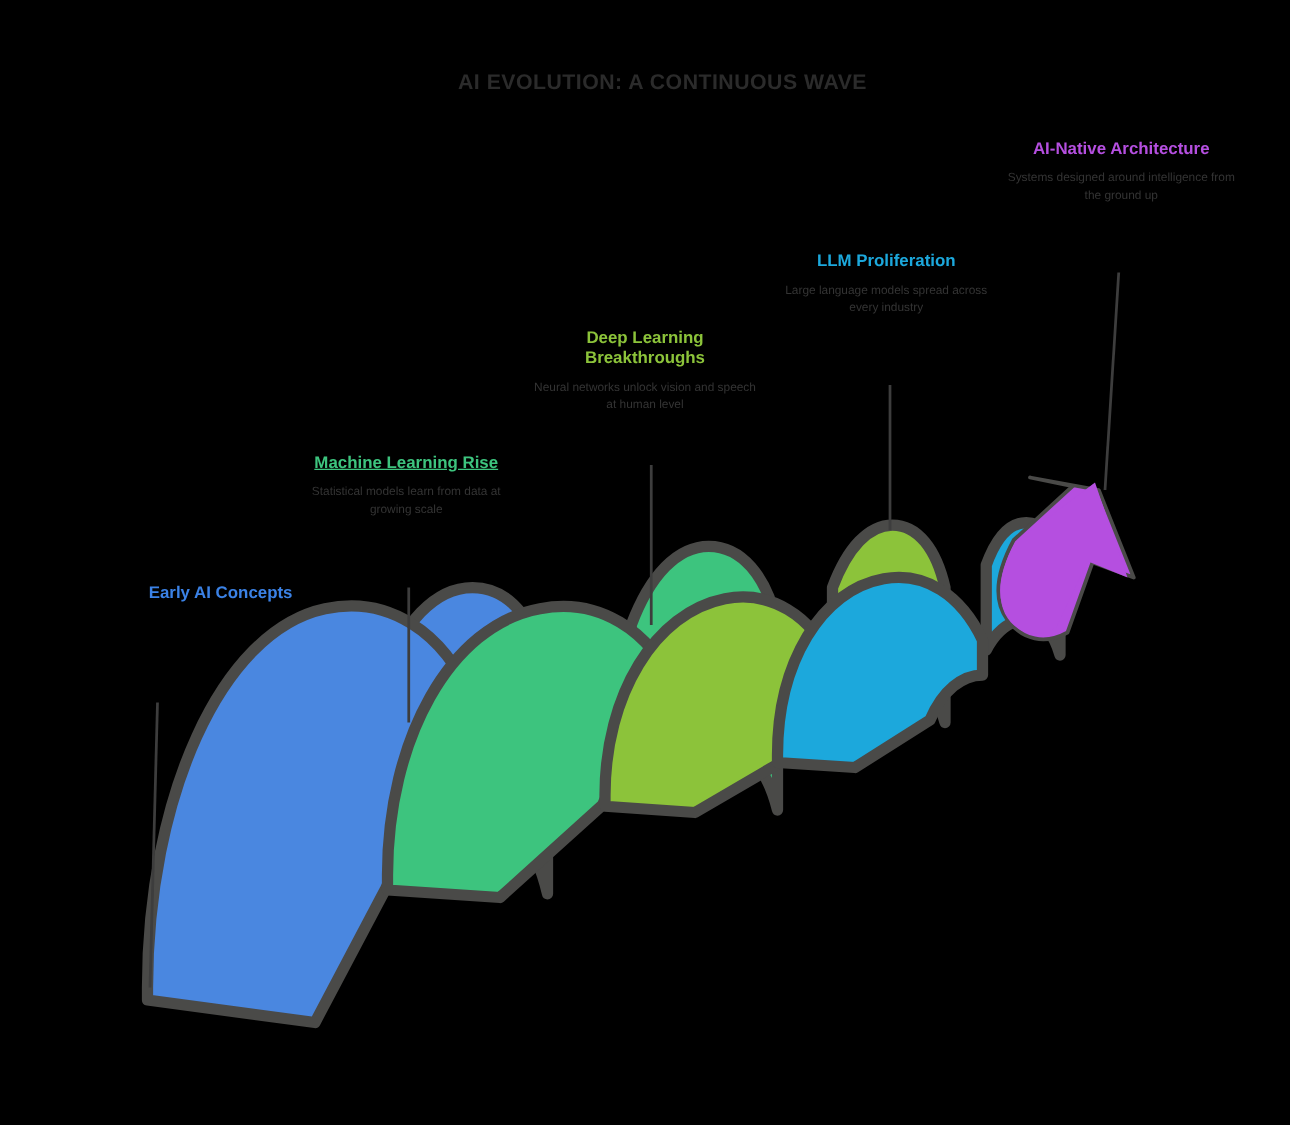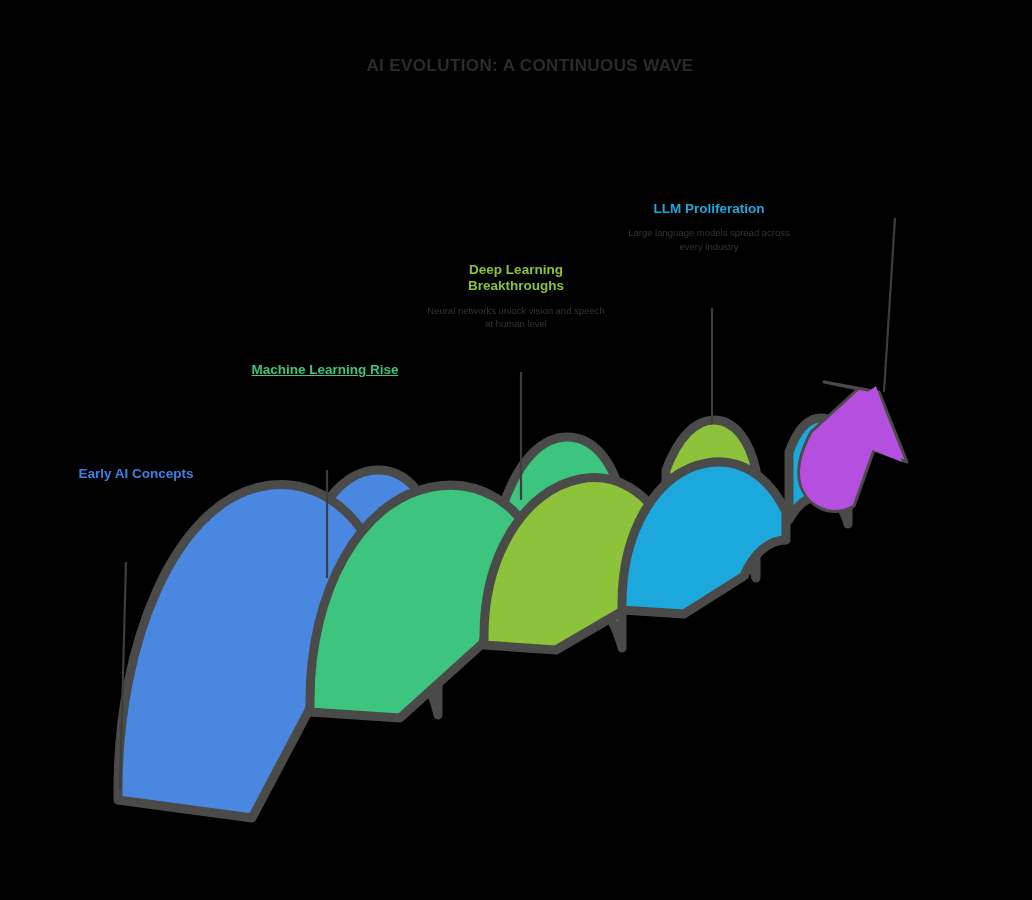--- a/index.html
+++ b/index.html
@@ -37,21 +37,21 @@
   }
   .stage-desc{
     font-size:9.5px;
     color:#343434;
     line-height:1.42;
     margin:0;
     font-weight:normal;
   }
 
   
-  #stage-label-0{left:38px;  top:466px; width:196px;}
+  #stage-label-0{left:38px;  top:466px; width:196px;text-align:right;}
   #stage-label-1{left:232px; top:362px; width:186px;}
   #stage-label-2{left:427px; top:262px; width:178px;}
   #stage-label-3{left:618px; top:201px; width:182px;}
   #stage-label-4{left:806px; top:111px; width:182px;}
 </style>
 </head>
 <body>
 
 <div id="stage">
 
@@ -90,26 +90,31 @@
     <line x1="712" y1="308" x2="712" y2="424" stroke="#3d3d3d" stroke-width="2.2"></line>
     <line x1="895" y1="218" x2="884" y2="392" stroke="#3d3d3d" stroke-width="2.2"></line>
   </svg>
 
   <div class="stage-label" id="stage-label-0">
     <div class="stage-heading" style="color:#3b82e6;">Early AI Concepts</div>
   </div>
 
   <div class="stage-label" id="stage-label-1">
     <div class="stage-heading" style="color:#3dc47e;text-decoration:underline;">Machine Learning Rise</div>
+    <div class="stage-desc">Statistical models learn from data at growing scale</div>
   </div>
 
   <div class="stage-label" id="stage-label-2">
     <div class="stage-heading" style="color:#8cc33a;">Deep Learning Breakthroughs</div>
     <div class="stage-desc">Neural networks unlock vision and speech at human level</div>
   </div>
 
   <div class="stage-label" id="stage-label-3">
     <div class="stage-heading" style="color:#1ca8dc;">LLM Proliferation</div>
     <div class="stage-desc">Large language models spread across every industry</div>
   </div>
 
+  <div class="stage-label" id="stage-label-4">
+    <div class="stage-heading" style="color:#b54fe0;">AI-Native Architecture</div>
+    <div class="stage-desc">Systems designed around intelligence from the ground up</div>
+  </div>
 
 </div>
 
 </body></html>

